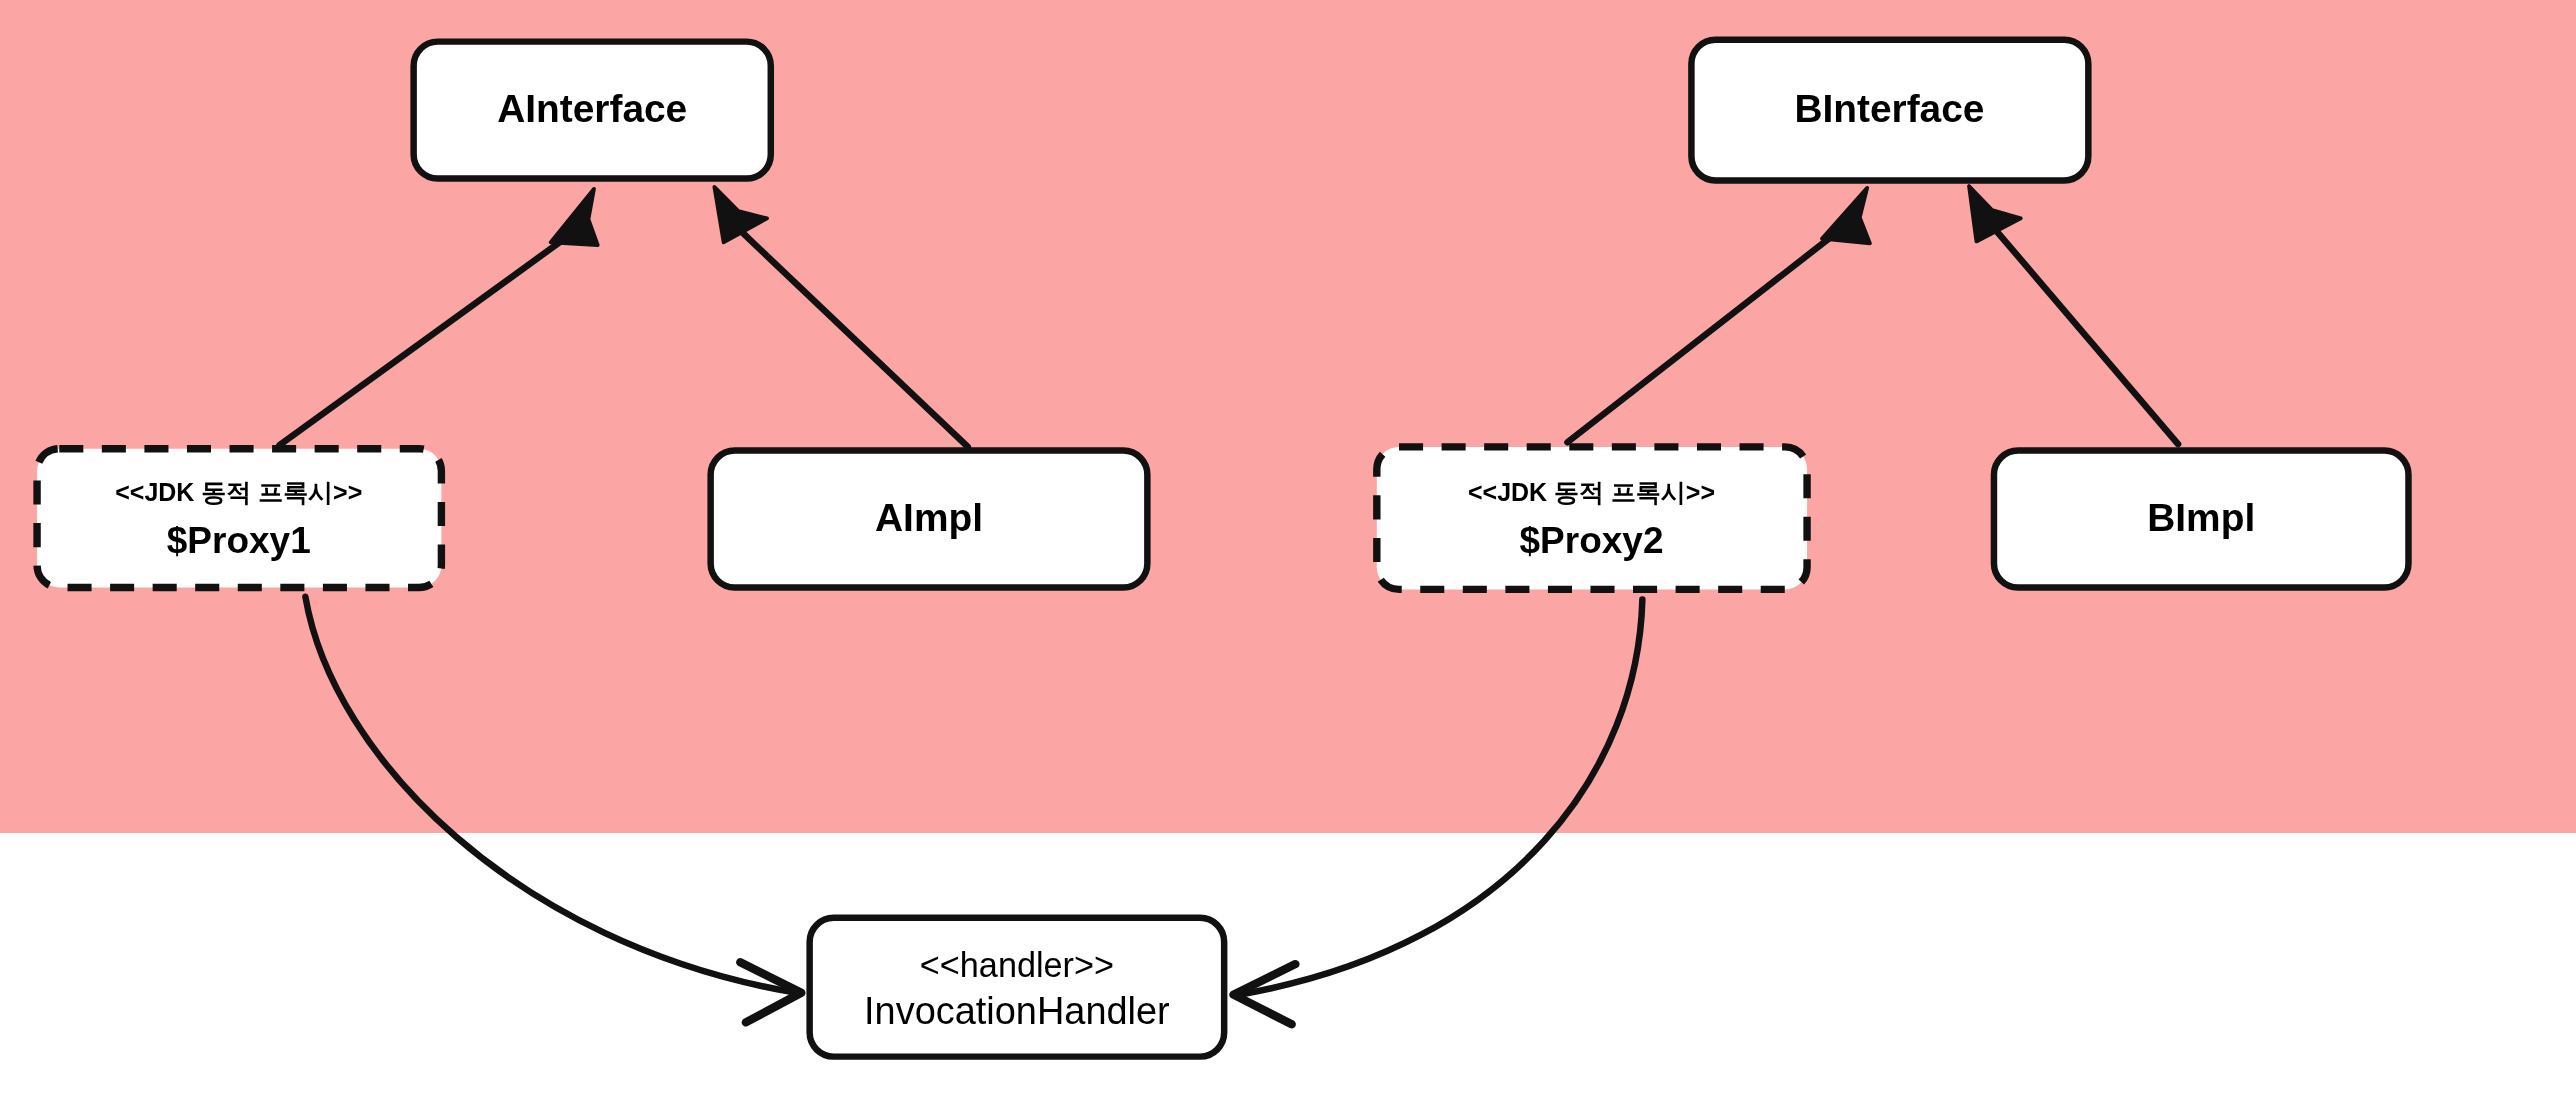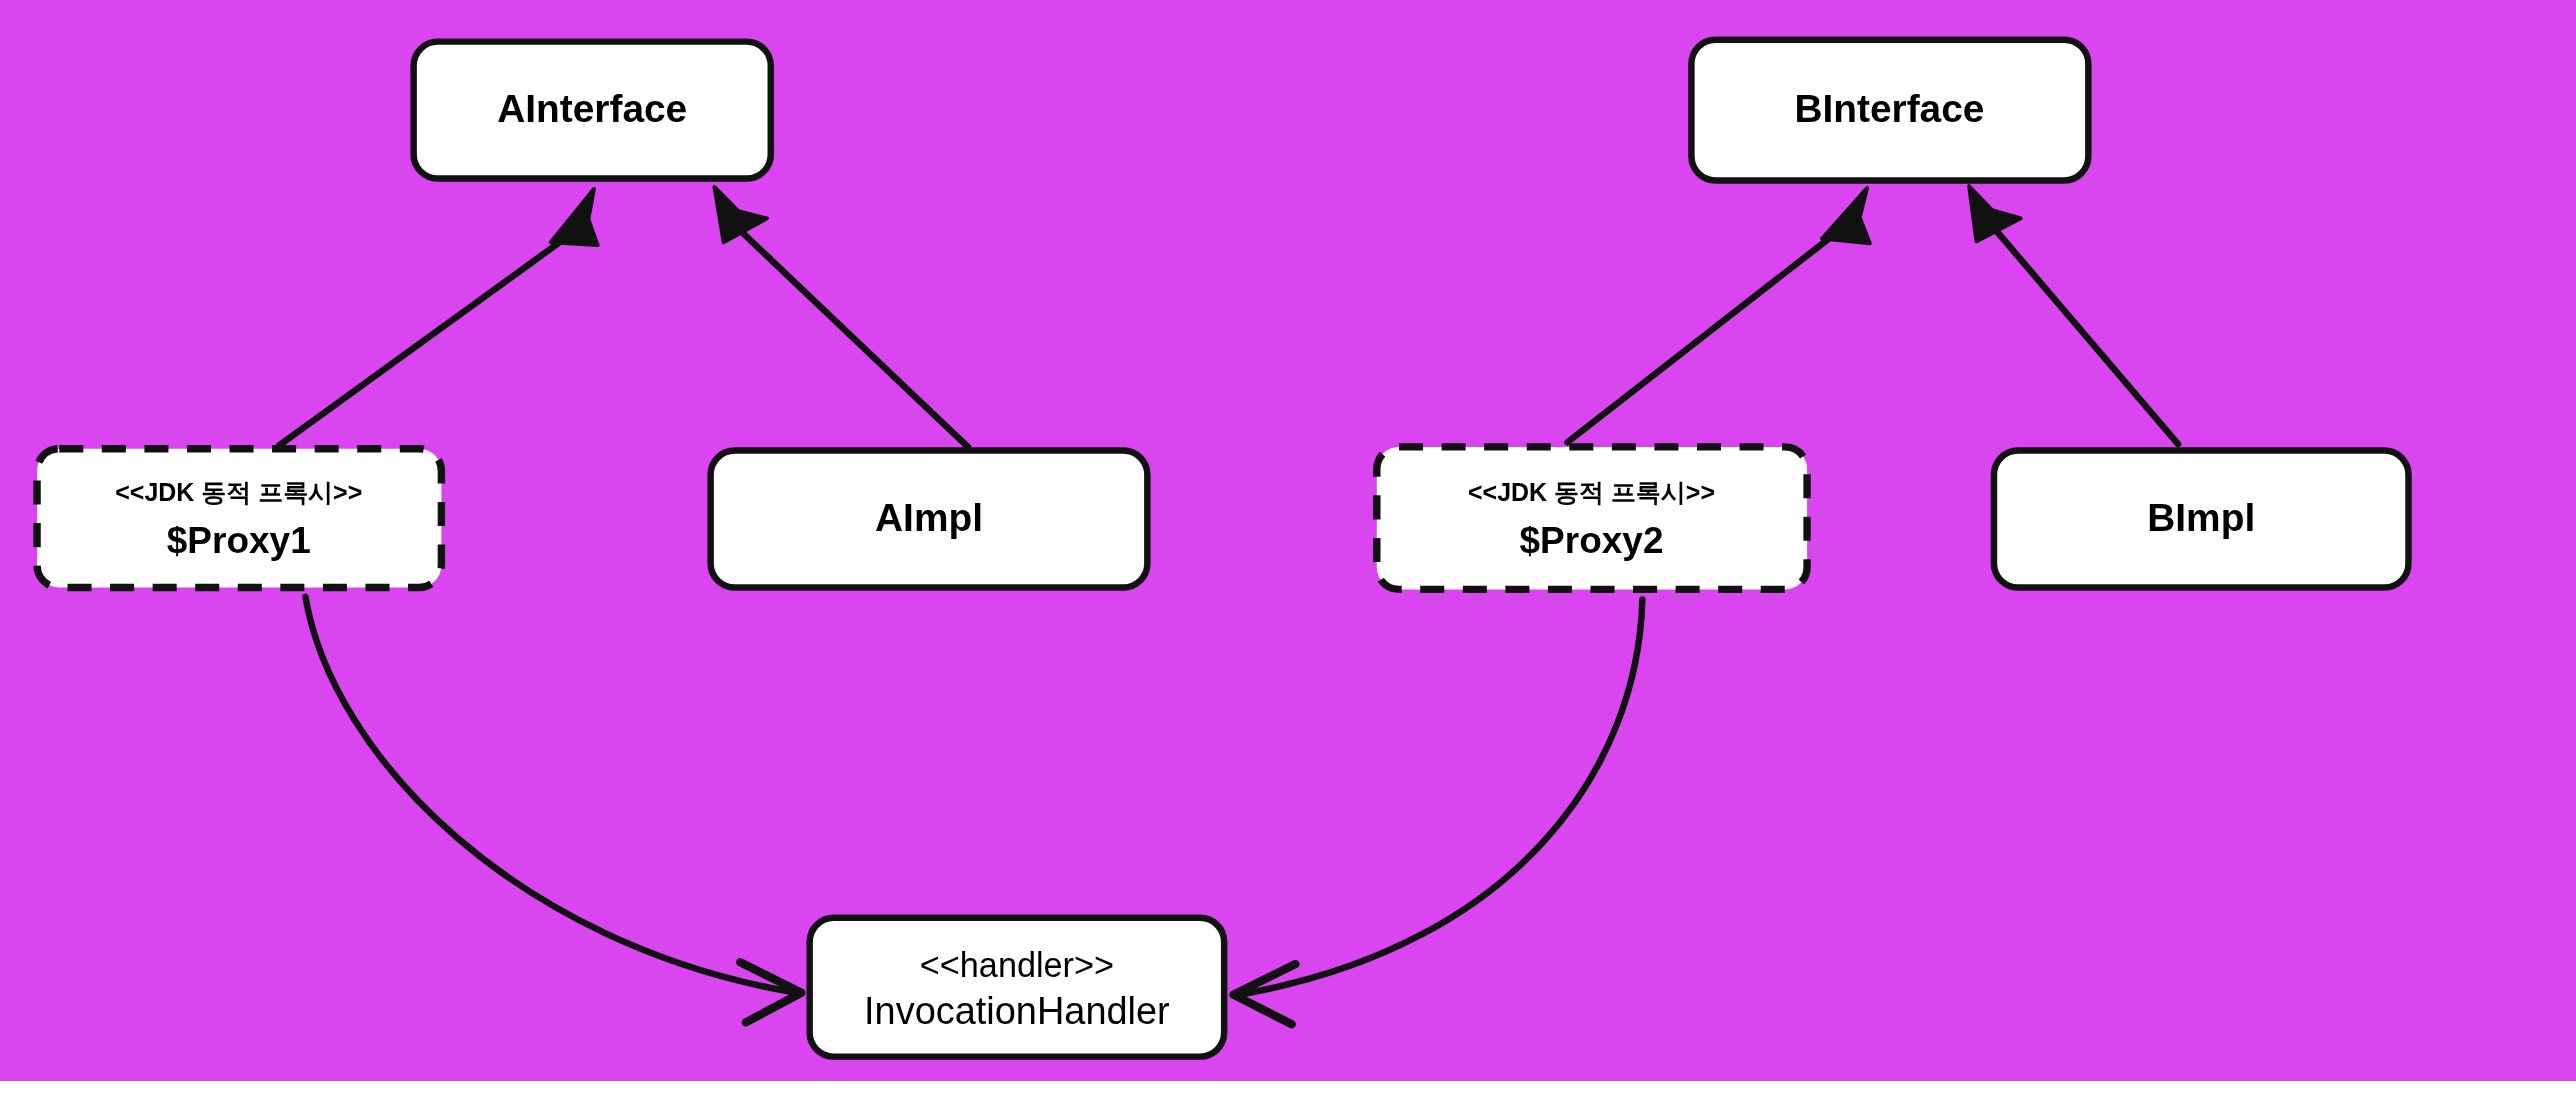--- a/index.html
+++ b/index.html
@@ -9,22 +9,22 @@
   }
   body {
     width: 2576px;
     height: 1114px;
     overflow: hidden;
     font-family: "Liberation Sans", "DejaVu Sans", sans-serif;
   }
   #diagram-root {
     position: relative;
     width: 2576px;
-    height: 1081px;
-    background: #d946ef;
+    height: 833px;
+    background: #fca5a5;
   }
   svg.canvas {
     position: absolute;
     top: 0;
     left: 0;
     width: 2576px;
     height: 1114px;
   }
   .node-box {
     fill: #ffffff;

